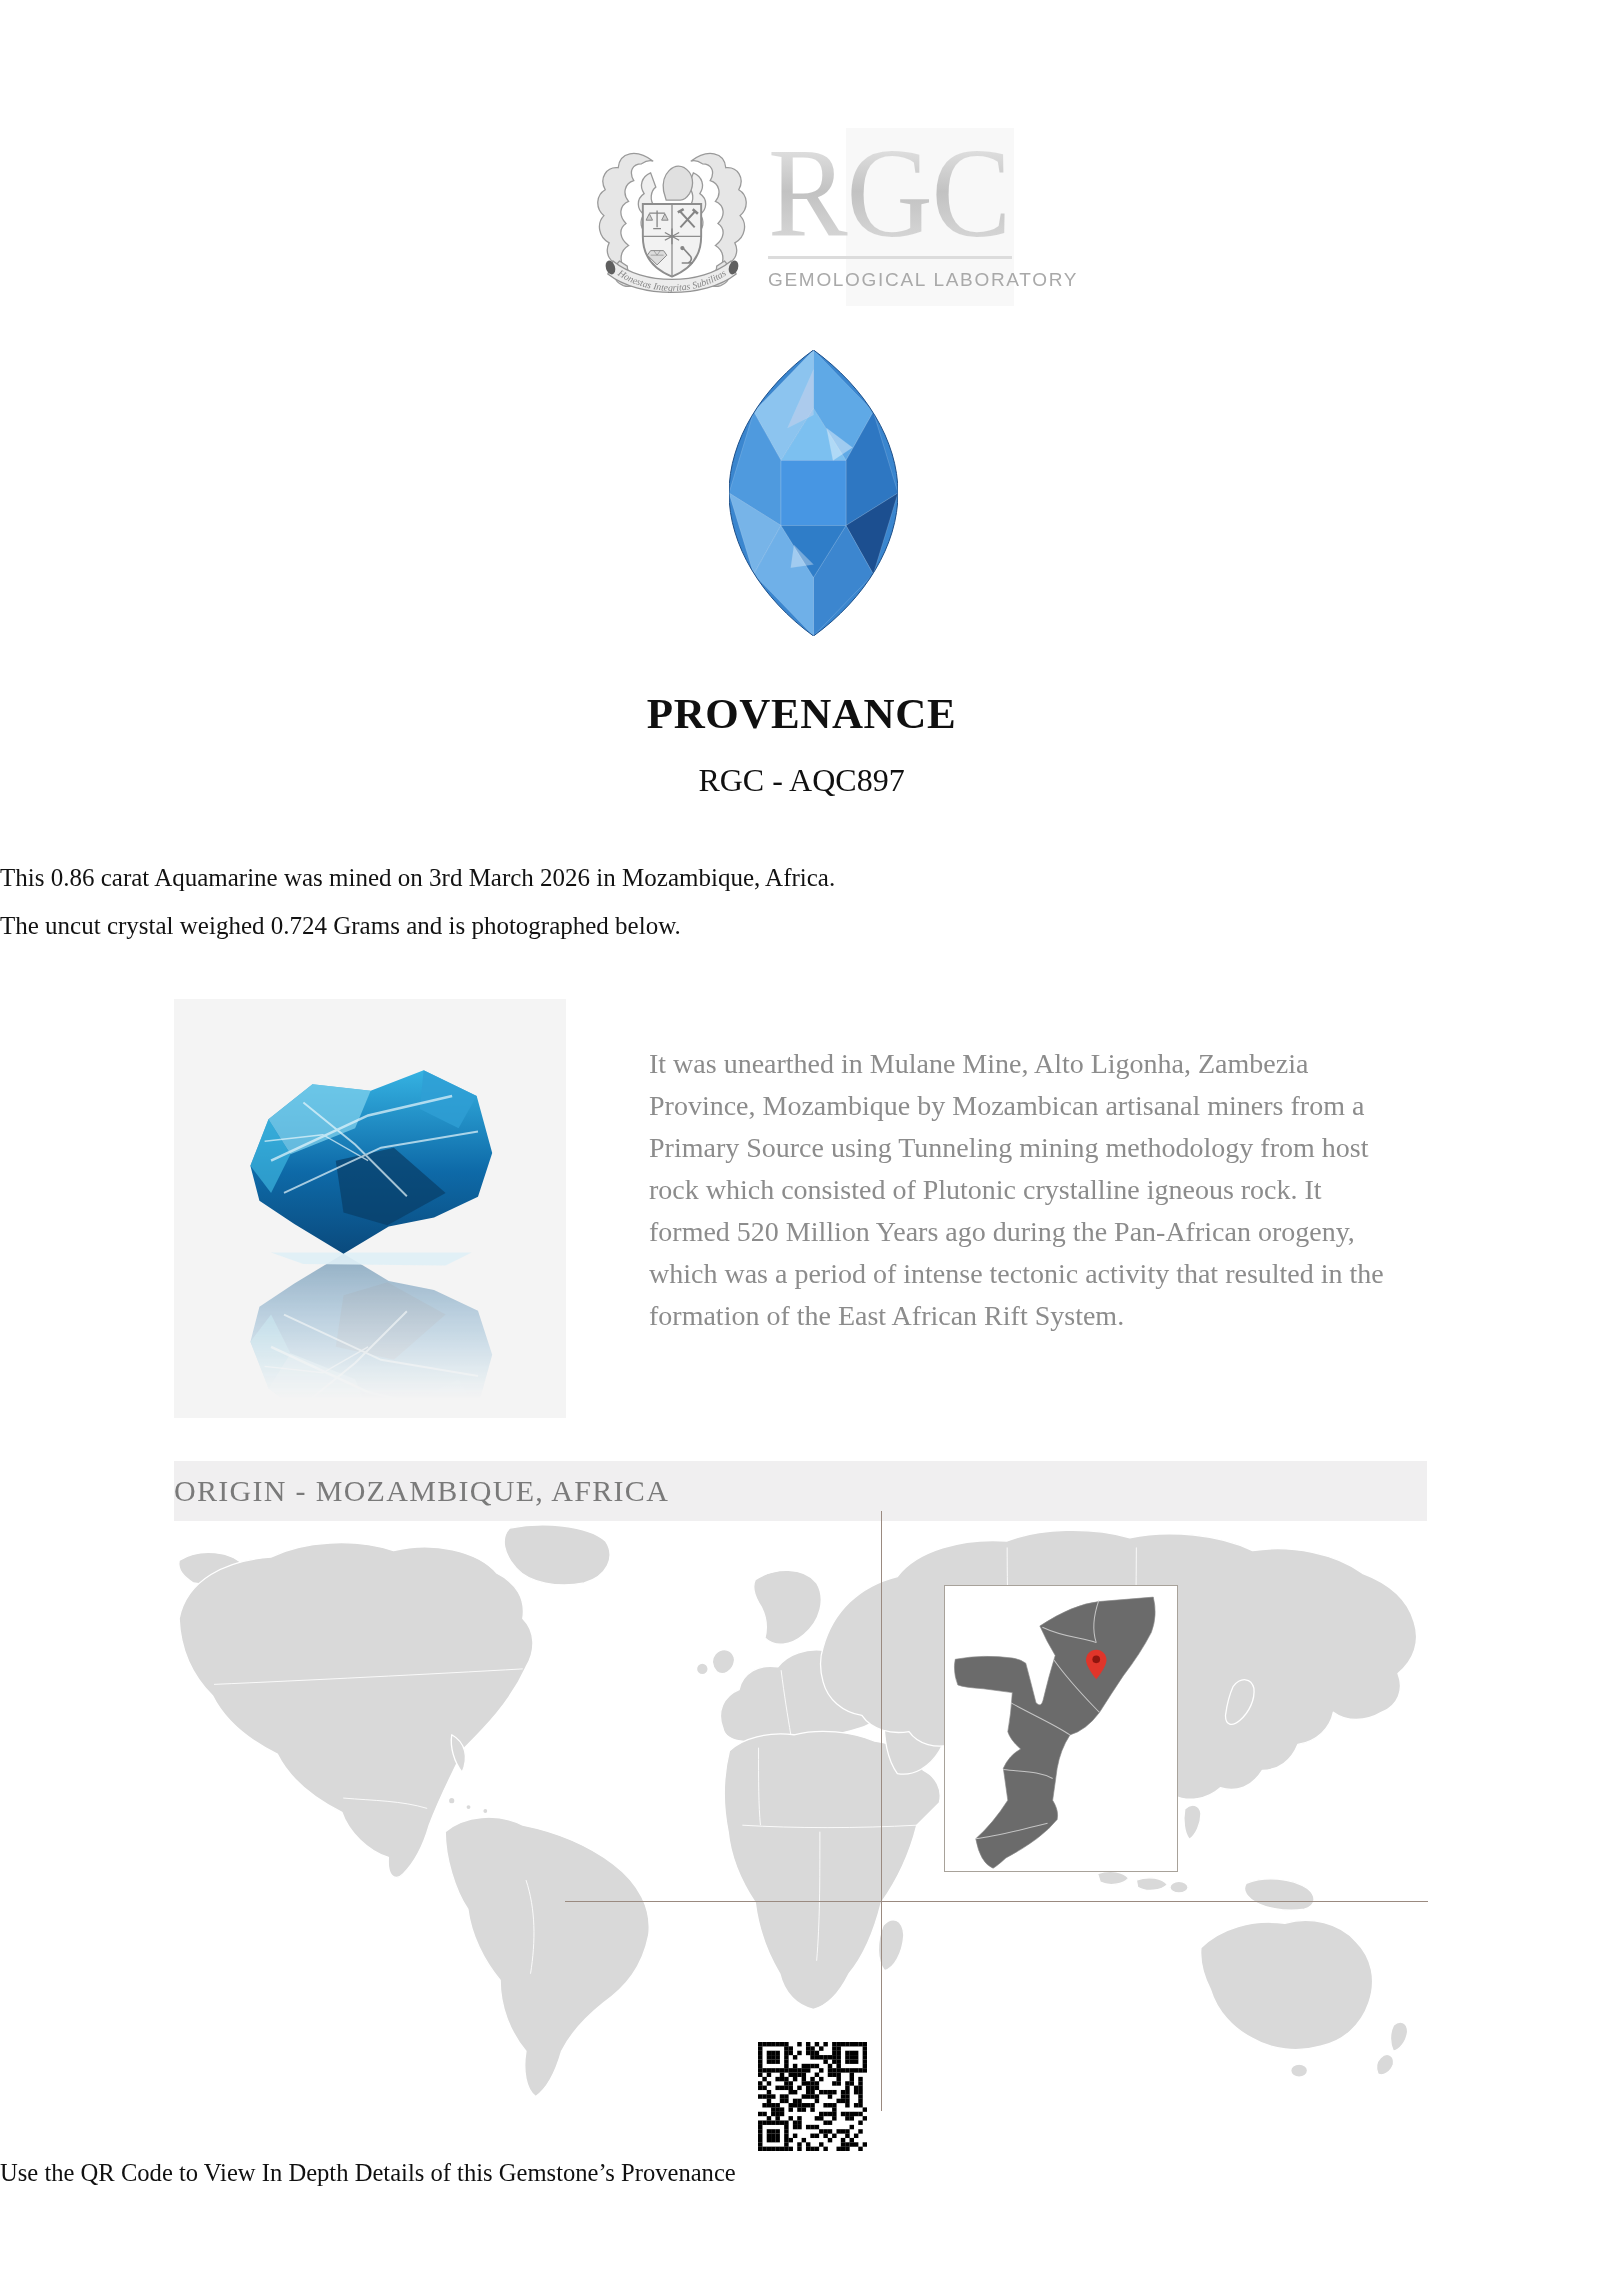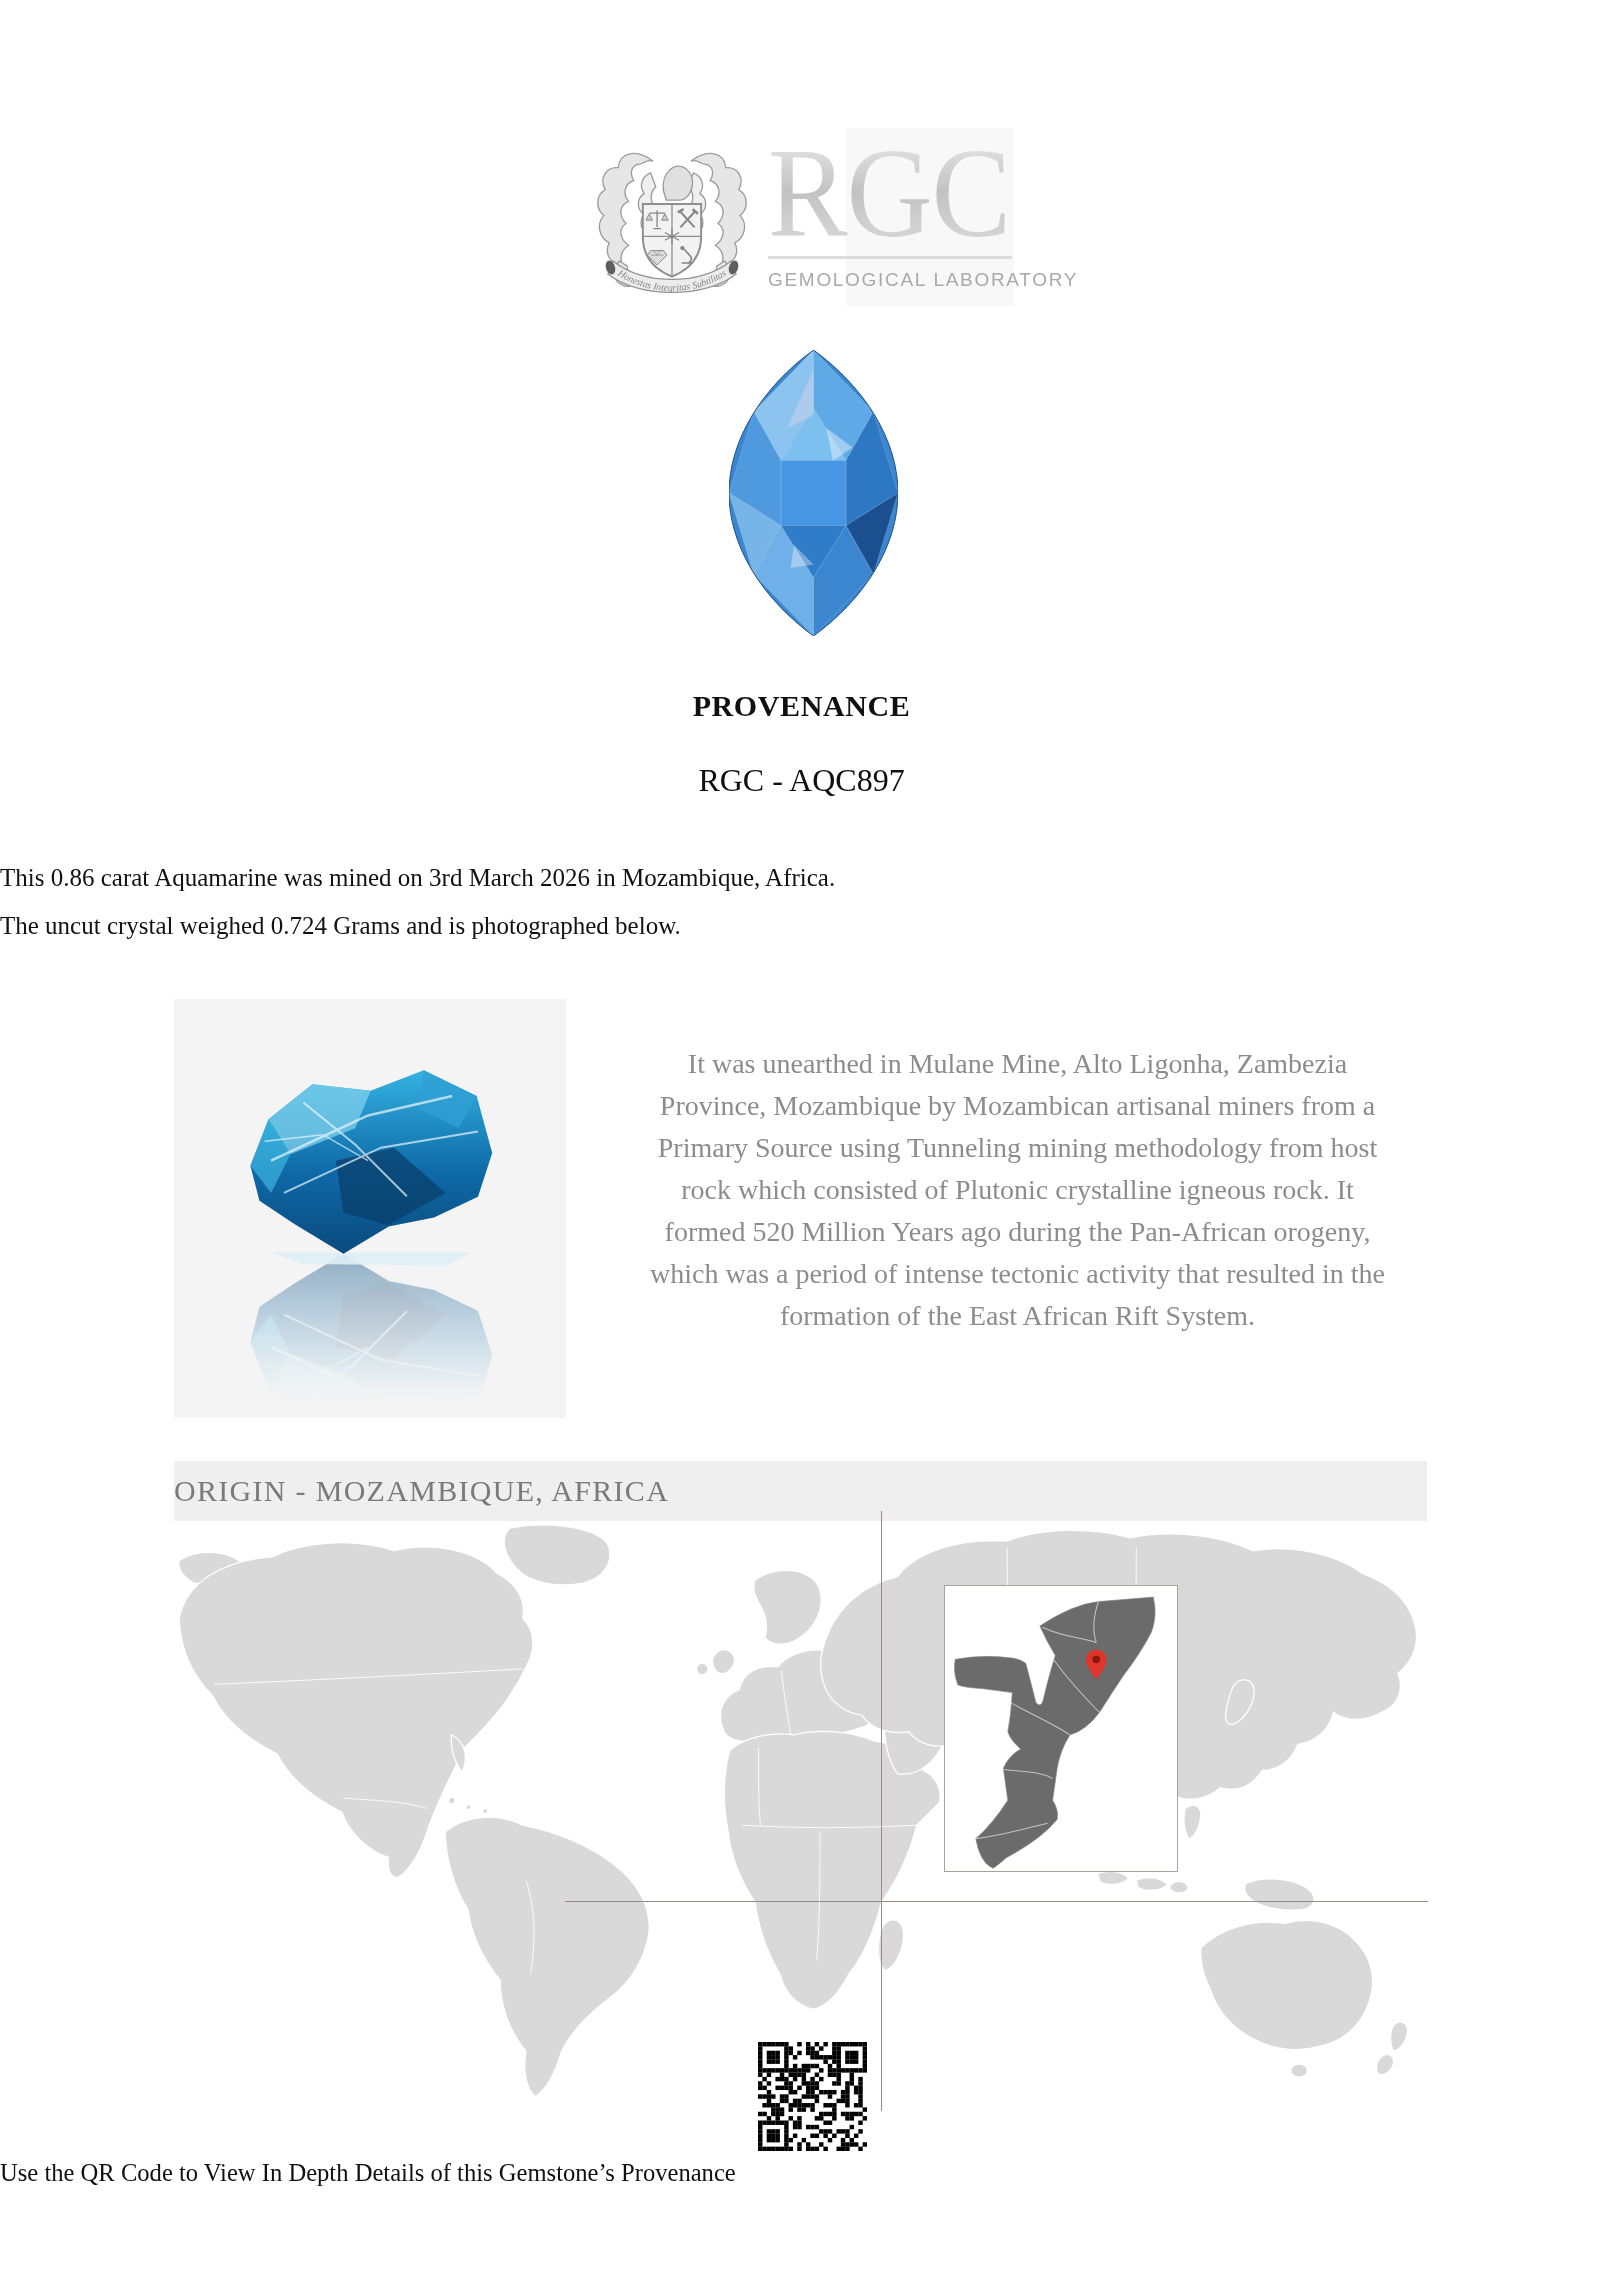--- a/index.html
+++ b/index.html
@@ -21,28 +21,28 @@
   background:linear-gradient(180deg,#e6e6e6 0%,#c2c2c2 48%,#dadada 100%);
   -webkit-background-clip:text;background-clip:text;color:transparent}
 .brand-divider{position:relative;margin-top:6.5px;width:244px;height:3.2px;background:#dcdcdc}
 .brand-tagline{position:relative;margin-top:9.7px;font-family:"Liberation Sans","DejaVu Sans",sans-serif;
   font-size:19px;letter-spacing:1.7px;color:#a9a9a9;white-space:nowrap}
 
 
 .gem{position:absolute;left:729px;top:350px;width:169px;height:287px}
 
 
-.title{position:absolute;left:0;top:689px;width:100%;text-align:center;font-size:30px;letter-spacing:0.6px;color:#101010}
+.title{position:absolute;left:0;top:689px;width:100%;text-align:center;font-size:43px;letter-spacing:0.6px;color:#101010}
 .report-id{position:absolute;left:0;top:762px;width:100%;text-align:center;font-size:32px;font-weight:400;color:#101010}
 .intro{position:absolute;left:0;top:854px;width:100%;font-size:25px;line-height:48px;color:#121212}
 
 
 .photo-box{position:absolute;left:174px;top:999px;width:392px;height:419px;background:#f4f4f4}
 .photo-box svg{width:100%;height:100%}
-.para{position:absolute;left:649px;top:1043px;width:737px;text-align:center;
+.para{position:absolute;left:649px;top:1043px;width:737px;
   font-size:28px;line-height:42px;color:var(--muted-text)}
 
 
 .banner{position:absolute;left:174px;top:1461px;width:1253px;height:60px;background:var(--banner-bg);
   display:flex;align-items:center;}
 .banner span{font-size:30px;letter-spacing:1.3px;color:#7a7a7a}
 
 
 .map-wrap{position:absolute;left:174px;top:1520px;width:1253px;height:591px}
 .map-wrap>svg{position:absolute;left:0;top:0;width:100%;height:100%}

